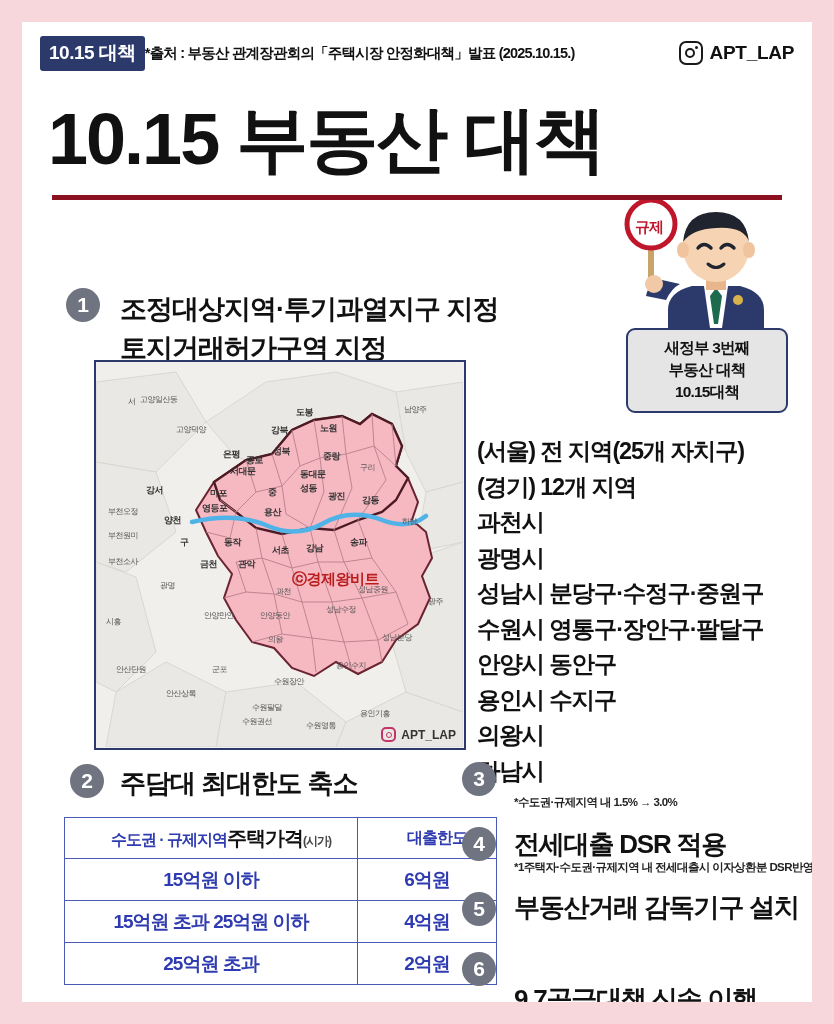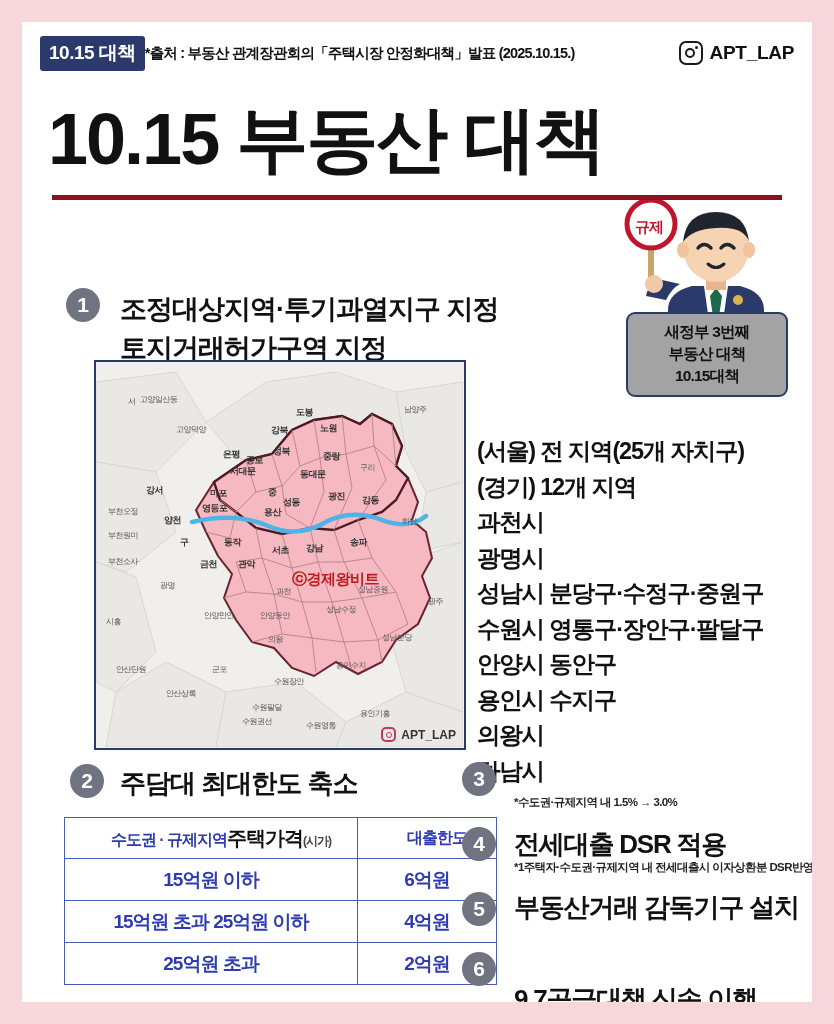--- a/index.html
+++ b/index.html
@@ -152,24 +152,24 @@
     width: 52px;
     text-align: center;
     font-size: 15px;
     font-weight: bold;
     color: #c0162c;
     letter-spacing: -1px;
   }
   .speech {
     position: absolute;
     left: 604px;
-    top: 290px;
+    top: 306px;
     width: 150px;
     padding: 7px 4px 8px 4px;
-    background: #a3a3a3;
+    background: #e5e5e5;
     border: 2.5px solid #2b3a6b;
     border-radius: 9px;
     text-align: center;
     font-size: 15.5px;
     line-height: 22px;
     font-weight: bold;
     color: #111111;
     letter-spacing: -0.8px;
   }
 
@@ -470,21 +470,21 @@
       <div class="map-label b" style="left: 127px; top: 86px;">은평</div>
       <div class="map-label b" style="left: 177px; top: 83px;">성북</div>
       <div class="map-label b" style="left: 227px; top: 88px;">중랑</div>
       <div class="map-label b" style="left: 150px; top: 92px;">종로</div>
       <div class="map-label b" style="left: 134px; top: 103px;">서대문</div>
       <div class="map-label b" style="left: 204px; top: 106px;">동대문</div>
       <div class="map-label" style="left: 264px; top: 100px;">구리</div>
       <div class="map-label b" style="left: 50px; top: 122px;">강서</div>
       <div class="map-label b" style="left: 114px; top: 125px;">마포</div>
       <div class="map-label b" style="left: 172px; top: 124px;">중</div>
-      <div class="map-label b" style="left: 187px; top: 120px; margin-top: 14px;">성동</div>
+      <div class="map-label b" style="left: 204px; top: 120px;">성동</div>
       <div class="map-label b" style="left: 232px; top: 128px;">광진</div>
       <div class="map-label b" style="left: 266px; top: 132px;">강동</div>
       <div class="map-label" style="left: 12px; top: 144px;">부천오정</div>
       <div class="map-label b" style="left: 68px; top: 152px;">양천</div>
       <div class="map-label b" style="left: 106px; top: 140px;">영등포</div>
       <div class="map-label b" style="left: 168px; top: 144px;">용산</div>
       <div class="map-label" style="left: 306px; top: 154px;">하남</div>
       <div class="map-label" style="left: 12px; top: 168px;">부천원미</div>
       <div class="map-label b" style="left: 84px; top: 174px;">구</div>
       <div class="map-label b" style="left: 128px; top: 174px;">동작</div>

